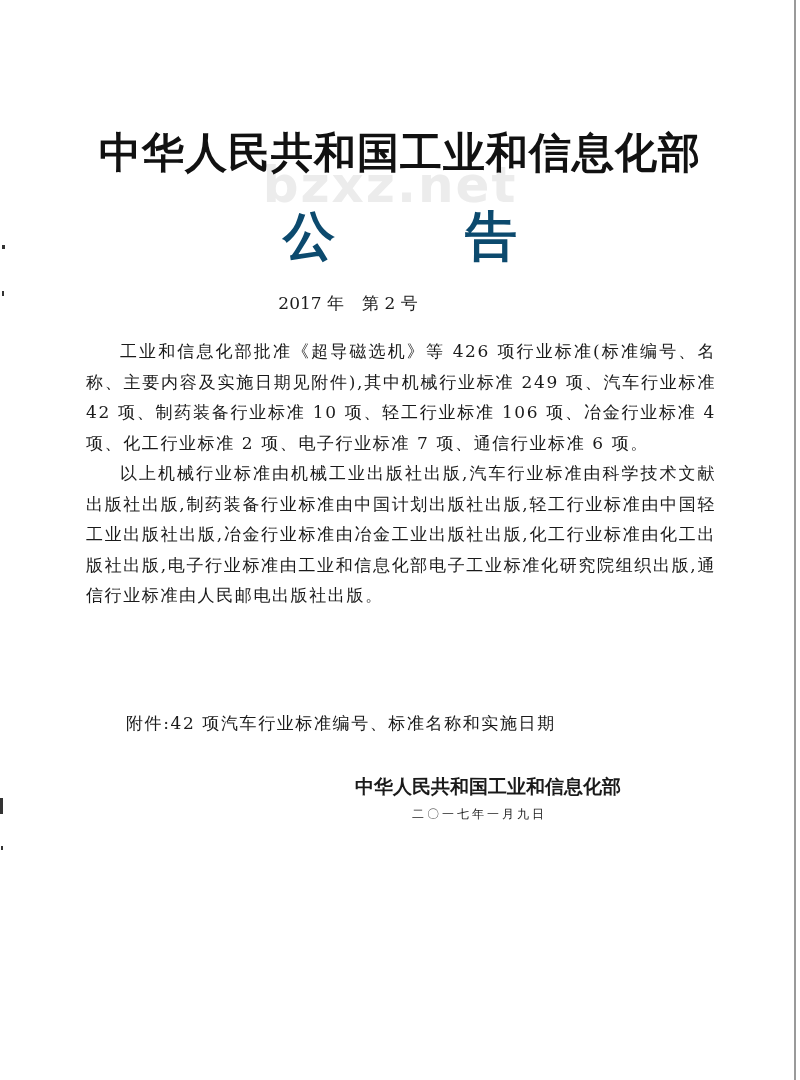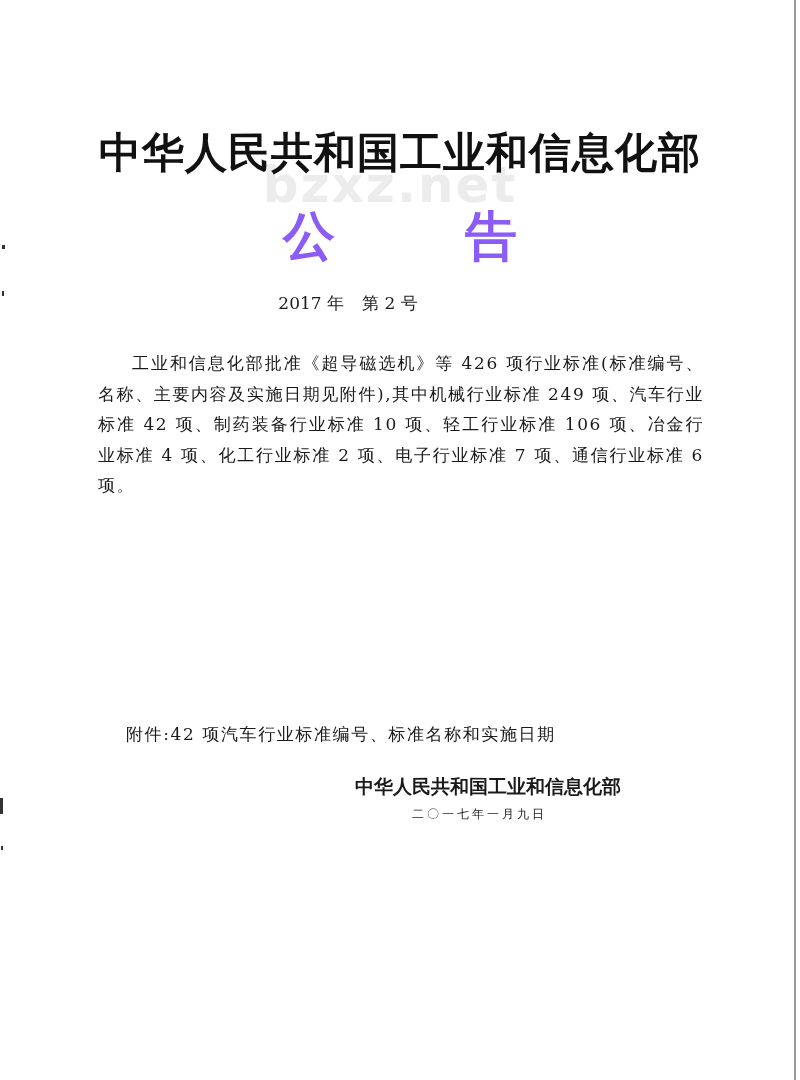--- a/index.html
+++ b/index.html
@@ -58,21 +58,21 @@
     .subtitle {
       position: absolute;
       top: 205px;
       left: 0;
       width: 800px;
       text-align: center;
       font-size: 52px;
       font-weight: bold;
       line-height: 1.2;
       z-index: 1;
-      color: #8b5cf6;
+      color: #0c4a6e;
     }
     .subtitle span.gap {
       display: inline-block;
       width: 130px;
     }
     .issue {
       position: absolute;
       top: 292px;
       left: 0;
       width: 696px;
@@ -85,31 +85,30 @@
       position: absolute;
       top: 336px;
       left: 86px;
       width: 630px;
       font-size: 17px;
       line-height: 30.5px;
       letter-spacing: 1.6px;
       text-align: justify;
     }
     .body p {
-      margin: 12px;
+      margin: 0;
       text-indent: 2em;
     }
     .attachment {
       position: absolute;
       top: 712px;
       left: 126px;
       font-size: 17px;
       letter-spacing: 1.6px;
       line-height: 1.4;
-      margin-top: 11px;
     }
     .signature {
       position: absolute;
       top: 773px;
       left: 355px;
       font-size: 19px;
       font-weight: bold;
       line-height: 1.4;
       font-family: "DejaVu Sans", sans-serif;
     }
@@ -141,20 +140,21 @@
   <div class="subtitle">
     <span>公</span><span class="gap"></span><span>告</span>
   </div>
 
   <div class="issue">
     <span>2017 年</span><span class="gap"></span><span>第 2 号</span>
   </div>
 
   <div class="body">
     <p>工业和信息化部批准《超导磁选机》等 426 项行业标准(标准编号、名称、主要内容及实施日期见附件),其中机械行业标准 249 项、汽车行业标准 42 项、制药装备行业标准 10 项、轻工行业标准 106 项、冶金行业标准 4 项、化工行业标准 2 项、电子行业标准 7 项、通信行业标准 6 项。</p>
+    <p>以上机械行业标准由机械工业出版社出版,汽车行业标准由科学技术文献出版社出版,制药装备行业标准由中国计划出版社出版,轻工行业标准由中国轻工业出版社出版,冶金行业标准由冶金工业出版社出版,化工行业标准由化工出版社出版,电子行业标准由工业和信息化部电子工业标准化研究院组织出版,通信行业标准由人民邮电出版社出版。</p>
   </div>
 
   <div class="attachment">附件:42 项汽车行业标准编号、标准名称和实施日期</div>
 
   <div class="signature">中华人民共和国工业和信息化部</div>
   <div class="date">二〇一七年一月九日</div>
 
 </div>
 
 </body></html>

